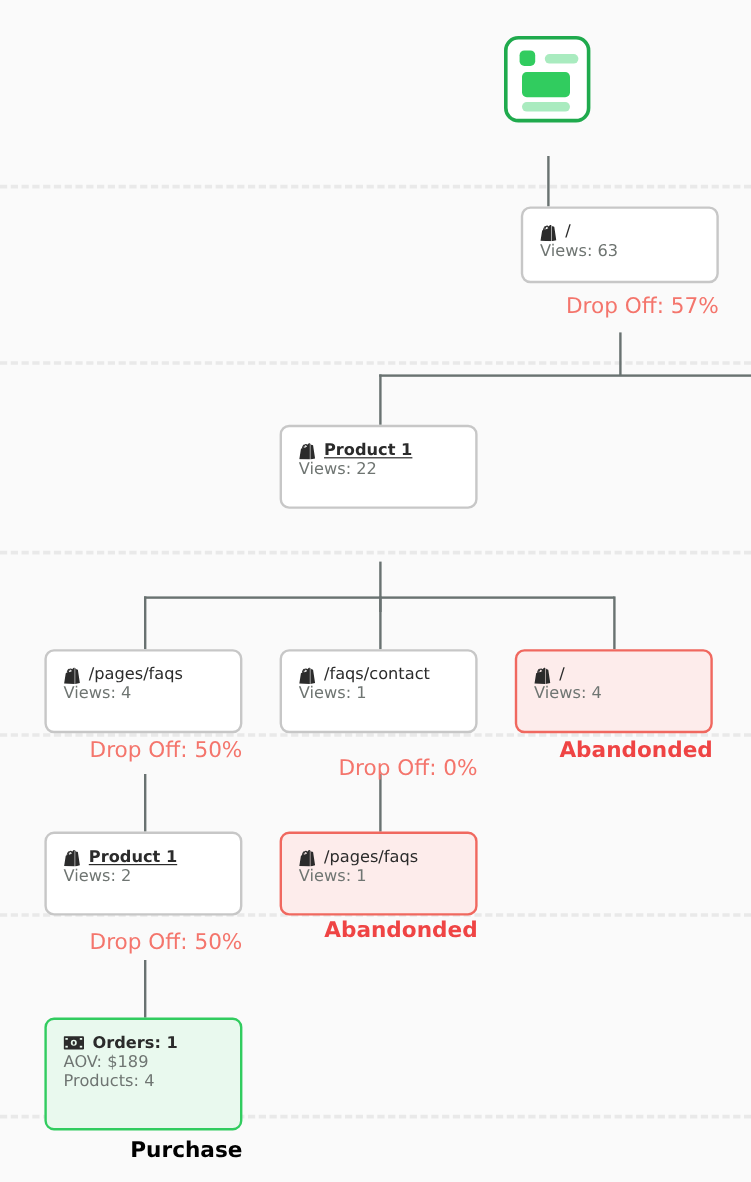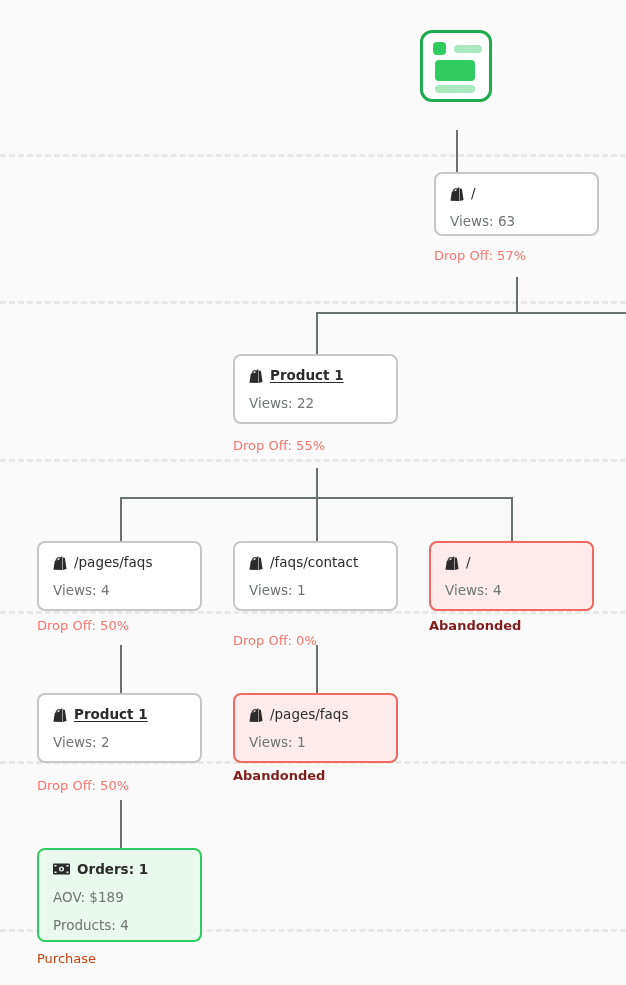--- a/index.html
+++ b/index.html
@@ -84,36 +84,36 @@
     text-underline-offset: 2px;
   }
   .node-title.bold .label {
     font-weight: 700;
   }
 
   .node-line {
     font-size: 13.5px;
     color: #6f7572;
     line-height: 16px;
-    margin-top: 12px;
+    margin-top: 0;
     white-space: nowrap;
   }
 
   
   .caption {
     position: absolute;
-    font-size: 13px;
+    font-size: 18px;
     line-height: 16px;
-    text-align: left;
+    text-align: right;
     white-space: nowrap;
     z-index: 4;
   }
   .caption.dropoff { color: #f4756c; }
-  .caption.abandoned { color: #7f1d1d; font-weight: 700; }
-  .caption.purchase { color: #c2410c; font-weight: 400; }
+  .caption.abandoned { color: #ef4444; font-weight: 700; }
+  .caption.purchase { color: #000000; font-weight: 700; }
 
   
   .icon-shopify {
     width: 14px;
     height: 15px;
     flex: 0 0 auto;
     display: block;
   }
   .icon-money {
     width: 17px;
@@ -199,21 +199,20 @@
   <div class="node" style="left:233px; top:354px; width:165px; height:70px;">
     <div class="node-title linkish">
       <svg class="icon-shopify" viewBox="0 0 28 32">
         <path fill="#2b2b2b" d="M19.4 3.2c-.3-.1-.7-.2-1.1-.2-1.6 0-3 1.1-4 2.8-.6-.9-1.4-1.5-2.5-1.5-2.6 0-4.8 3.3-5.6 7.3l-2.5.8c-.8.2-.8.3-.9 1L0 31.2 18.7 32V3.2h.7zM13.7 9.2l-2 .6c0-1.9-.4-3.3-1.2-3.8 1.6.2 2.7 1.7 3.2 3.2zM11 6.1c.7.6 1 1.9 1 3.9l-3.6 1.1c.8-3 2-4.5 2.6-5zm-2.2-1c.2 0 .4 0 .6.1-1.4 1.2-2.4 3.5-2.8 6.4l-2.2.7C5.1 8.6 6.8 5.1 8.8 5.1z"></path>
         <path fill="#2b2b2b" d="M20.1 3.4c-.1 0-.3 0-.4.1V32L28 30.1 24.5 6.9c-.1-.6-.6-.9-1-.9l-1.8-.1-1.3-1.3c-.1-.1-.2-.2-.3-.2z"></path>
       </svg>
       <span class="label">Product 1</span>
     </div>
     <div class="node-line">Views: 22</div>
   </div>
-  <div class="caption dropoff" style="left:233px; top:438px; width:165px;">Drop Off: 55%</div>
 
   <div class="node" style="left:37px; top:541px; width:165px; height:70px;">
     <div class="node-title">
       <svg class="icon-shopify" viewBox="0 0 28 32">
         <path fill="#2b2b2b" d="M19.4 3.2c-.3-.1-.7-.2-1.1-.2-1.6 0-3 1.1-4 2.8-.6-.9-1.4-1.5-2.5-1.5-2.6 0-4.8 3.3-5.6 7.3l-2.5.8c-.8.2-.8.3-.9 1L0 31.2 18.7 32V3.2h.7zM13.7 9.2l-2 .6c0-1.9-.4-3.3-1.2-3.8 1.6.2 2.7 1.7 3.2 3.2zM11 6.1c.7.6 1 1.9 1 3.9l-3.6 1.1c.8-3 2-4.5 2.6-5zm-2.2-1c.2 0 .4 0 .6.1-1.4 1.2-2.4 3.5-2.8 6.4l-2.2.7C5.1 8.6 6.8 5.1 8.8 5.1z"></path>
         <path fill="#2b2b2b" d="M20.1 3.4c-.1 0-.3 0-.4.1V32L28 30.1 24.5 6.9c-.1-.6-.6-.9-1-.9l-1.8-.1-1.3-1.3c-.1-.1-.2-.2-.3-.2z"></path>
       </svg>
       <span class="label">/pages/faqs</span>
     </div>
     <div class="node-line">Views: 4</div>

